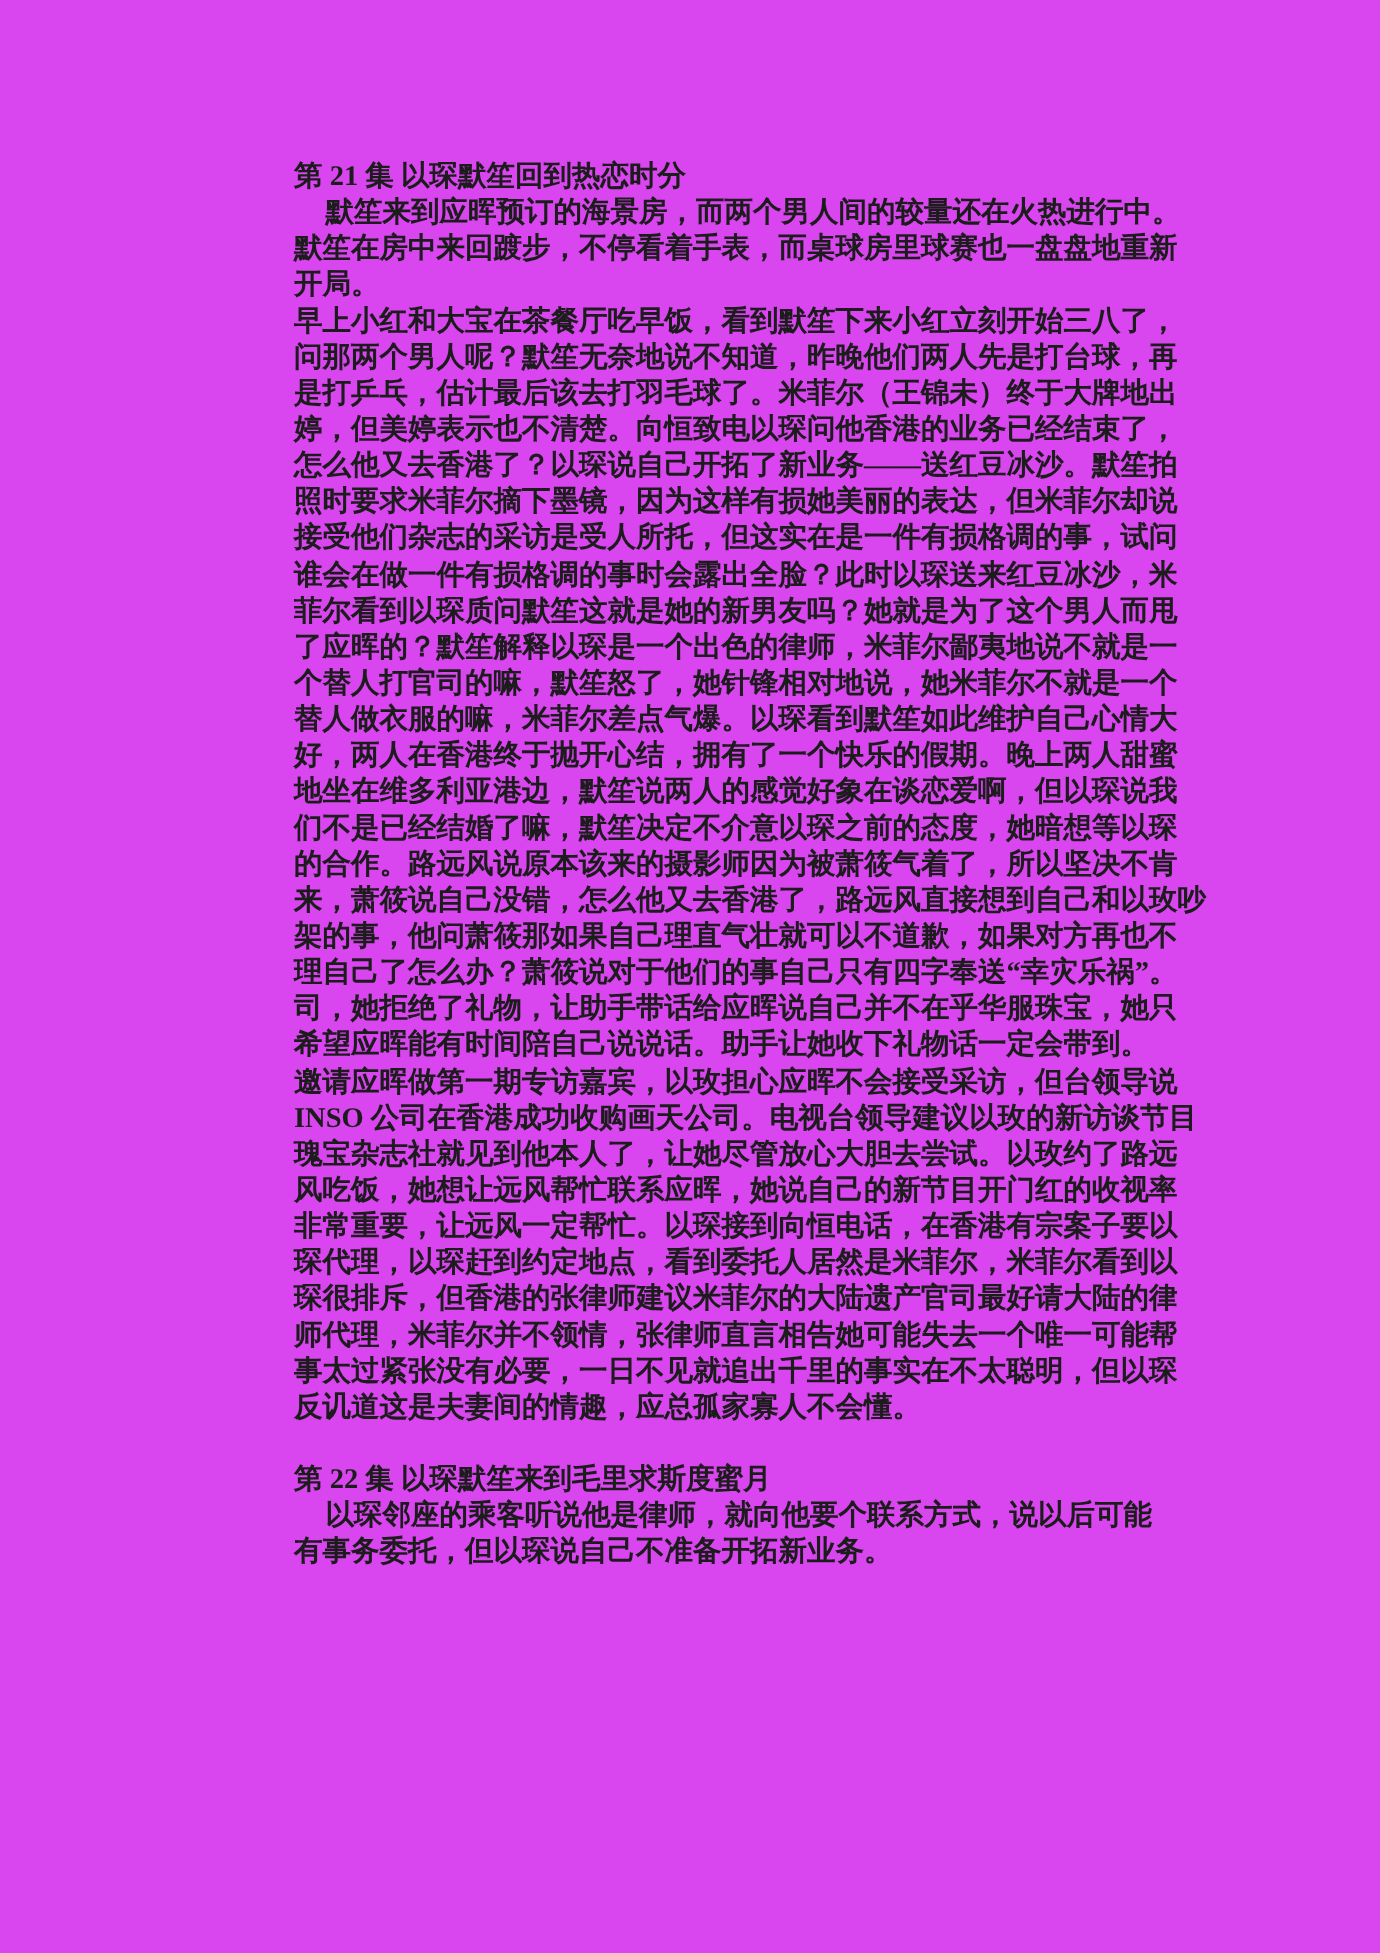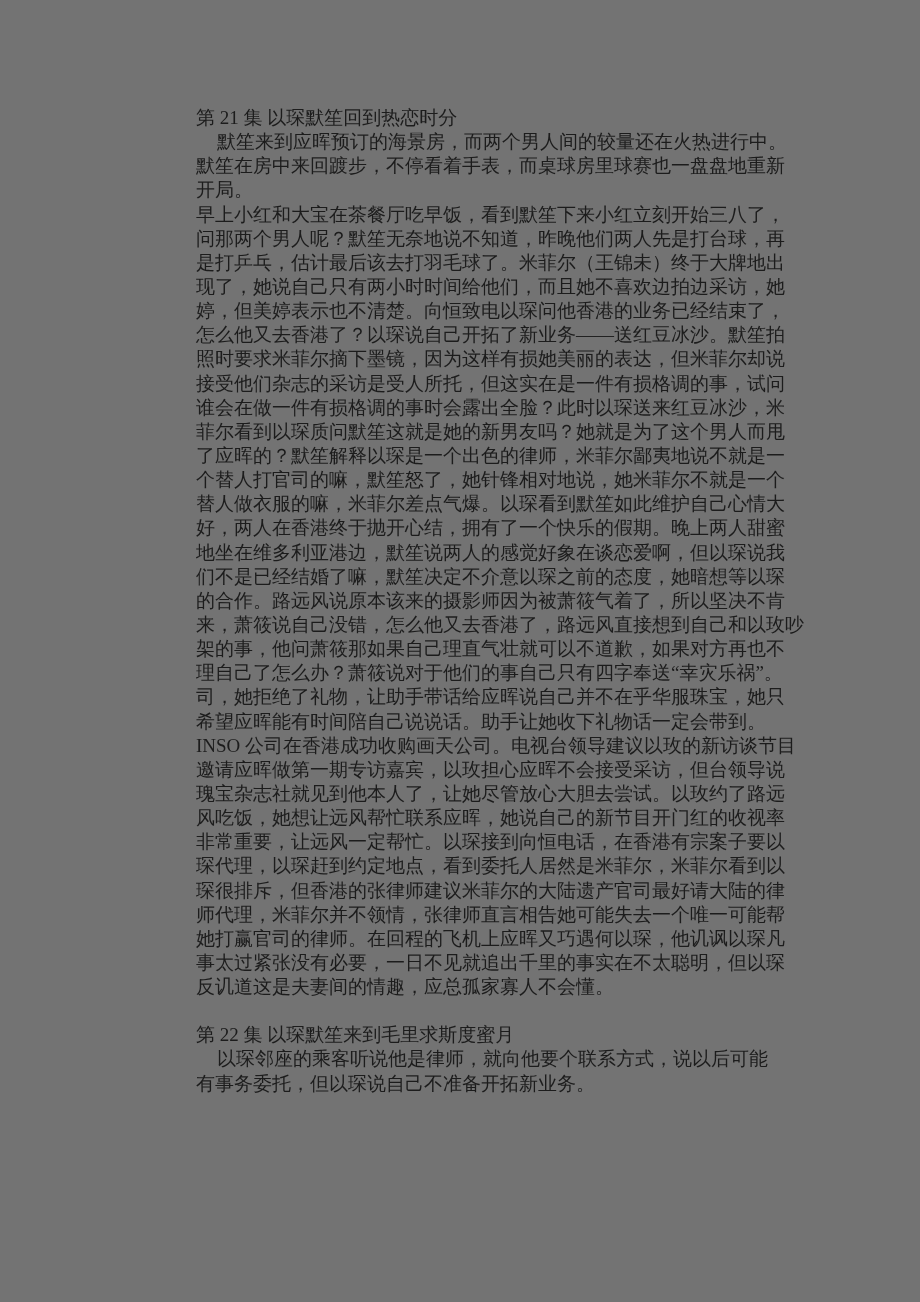--- a/index.html
+++ b/index.html
@@ -7,21 +7,22 @@
     padding: 0;
     width: 920px;
     height: 1302px;
     background: #ffffff;
     overflow: hidden;
   }
   .page {
     position: relative;
     width: 920px;
     height: 1302px;
-    background: #737373;
+    background: #d946ef;
+    font-weight: bold;
   }
   .text-block {
     position: absolute;
     left: 196px;
     top: 106px;
     width: 610px;
     font-family: "Liberation Serif", "DejaVu Serif", serif;
     font-size: 19px;
     line-height: 24.15px;
     color: #1c1c1c;
@@ -43,48 +44,46 @@
 
 <div class="page">
   <div class="text-block" style="color: rgb(28, 28, 28);">
       <div class="line">第 21 集  以琛默笙回到热恋时分</div>
       <div class="line indent">默笙来到应晖预订的海景房，而两个男人间的较量还在火热进行中。</div>
       <div class="line">默笙在房中来回踱步，不停看着手表，而桌球房里球赛也一盘盘地重新</div>
       <div class="line">开局。</div>
       <div class="line">早上小红和大宝在茶餐厅吃早饭，看到默笙下来小红立刻开始三八了，</div>
       <div class="line">问那两个男人呢？默笙无奈地说不知道，昨晚他们两人先是打台球，再</div>
       <div class="line">是打乒乓，估计最后该去打羽毛球了。米菲尔（王锦未）终于大牌地出</div>
-      <div class="line">现了，她说自己只有两小时时间给他们，而且她不喜欢边拍边采访，她</div>
       <div class="line">婷，但美婷表示也不清楚。向恒致电以琛问他香港的业务已经结束了，</div>
       <div class="line">怎么他又去香港了？以琛说自己开拓了新业务——送红豆冰沙。默笙拍</div>
       <div class="line">照时要求米菲尔摘下墨镜，因为这样有损她美丽的表达，但米菲尔却说</div>
       <div class="line">接受他们杂志的采访是受人所托，但这实在是一件有损格调的事，试问</div>
       <div class="line">谁会在做一件有损格调的事时会露出全脸？此时以琛送来红豆冰沙，米</div>
       <div class="line">菲尔看到以琛质问默笙这就是她的新男友吗？她就是为了这个男人而甩</div>
       <div class="line">了应晖的？默笙解释以琛是一个出色的律师，米菲尔鄙夷地说不就是一</div>
       <div class="line">个替人打官司的嘛，默笙怒了，她针锋相对地说，她米菲尔不就是一个</div>
       <div class="line">替人做衣服的嘛，米菲尔差点气爆。以琛看到默笙如此维护自己心情大</div>
       <div class="line">好，两人在香港终于抛开心结，拥有了一个快乐的假期。晚上两人甜蜜</div>
       <div class="line">地坐在维多利亚港边，默笙说两人的感觉好象在谈恋爱啊，但以琛说我</div>
       <div class="line">们不是已经结婚了嘛，默笙决定不介意以琛之前的态度，她暗想等以琛</div>
       <div class="line">的合作。路远风说原本该来的摄影师因为被萧筱气着了，所以坚决不肯</div>
       <div class="line">来，萧筱说自己没错，怎么他又去香港了，路远风直接想到自己和以玫吵</div>
       <div class="line">架的事，他问萧筱那如果自己理直气壮就可以不道歉，如果对方再也不</div>
       <div class="line">理自己了怎么办？萧筱说对于他们的事自己只有四字奉送“幸灾乐祸”。</div>
       <div class="line">司，她拒绝了礼物，让助手带话给应晖说自己并不在乎华服珠宝，她只</div>
       <div class="line">希望应晖能有时间陪自己说说话。助手让她收下礼物话一定会带到。</div>
+      <div class="line">邀请应晖做第一期专访嘉宾，以玫担心应晖不会接受采访，但台领导说</div>
       <div class="line">INSO 公司在香港成功收购画天公司。电视台领导建议以玫的新访谈节目</div>
-      <div class="line">邀请应晖做第一期专访嘉宾，以玫担心应晖不会接受采访，但台领导说</div>
       <div class="line">瑰宝杂志社就见到他本人了，让她尽管放心大胆去尝试。以玫约了路远</div>
       <div class="line">风吃饭，她想让远风帮忙联系应晖，她说自己的新节目开门红的收视率</div>
       <div class="line">非常重要，让远风一定帮忙。以琛接到向恒电话，在香港有宗案子要以</div>
       <div class="line">琛代理，以琛赶到约定地点，看到委托人居然是米菲尔，米菲尔看到以</div>
       <div class="line">琛很排斥，但香港的张律师建议米菲尔的大陆遗产官司最好请大陆的律</div>
       <div class="line">师代理，米菲尔并不领情，张律师直言相告她可能失去一个唯一可能帮</div>
-      <div class="line">她打赢官司的律师。在回程的飞机上应晖又巧遇何以琛，他讥讽以琛凡</div>
       <div class="line">事太过紧张没有必要，一日不见就追出千里的事实在不太聪明，但以琛</div>
       <div class="line">反讥道这是夫妻间的情趣，应总孤家寡人不会懂。</div>
       <div class="line blank">&nbsp;</div>
       <div class="line">第 22 集  以琛默笙来到毛里求斯度蜜月</div>
       <div class="line indent">以琛邻座的乘客听说他是律师，就向他要个联系方式，说以后可能</div>
       <div class="line">有事务委托，但以琛说自己不准备开拓新业务。</div>
     </div>
 </div>
 
 </body></html>

